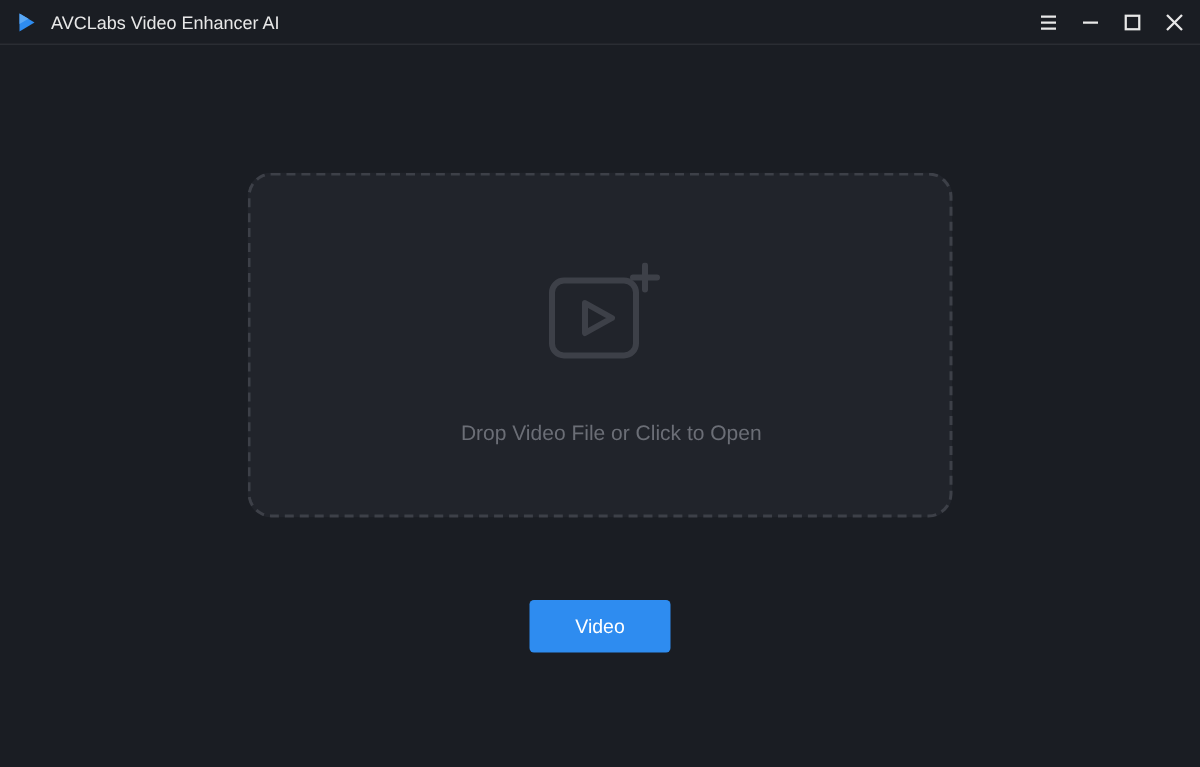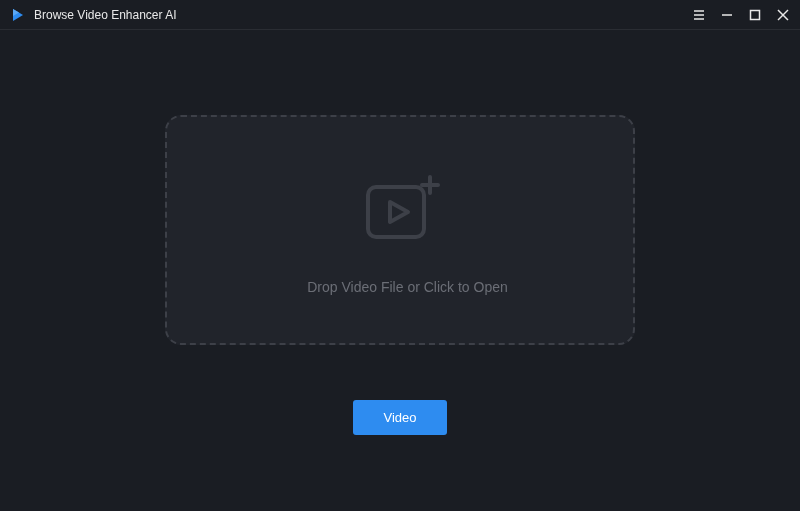--- a/index.html
+++ b/index.html
@@ -96,21 +96,21 @@
 <body>
 
 <div class="titlebar">
   <div class="titlebar-left">
     <div class="logo">
       <svg width="16" height="16" viewBox="0 0 16 16">
         <path d="M 3 2 L 13 8 L 3 14 Z" fill="#2e8cf0"></path>
         <path d="M 3 2 L 9 5.5 L 3 9 Z" fill="#5aa8f5"></path>
       </svg>
     </div>
-    <div class="app-title">Browse Video Enhancer AI</div>
+    <div class="app-title">AVCLabs Video Enhancer AI</div>
   </div>
   <div class="titlebar-right">
     <div class="window-control">
       <svg width="12" height="12" viewBox="0 0 12 12">
         <line x1="1" y1="2" x2="11" y2="2" stroke="#e8e8e8" stroke-width="1.5"></line>
         <line x1="1" y1="6" x2="11" y2="6" stroke="#e8e8e8" stroke-width="1.5"></line>
         <line x1="1" y1="10" x2="11" y2="10" stroke="#e8e8e8" stroke-width="1.5"></line>
       </svg>
     </div>
     <div class="window-control">

